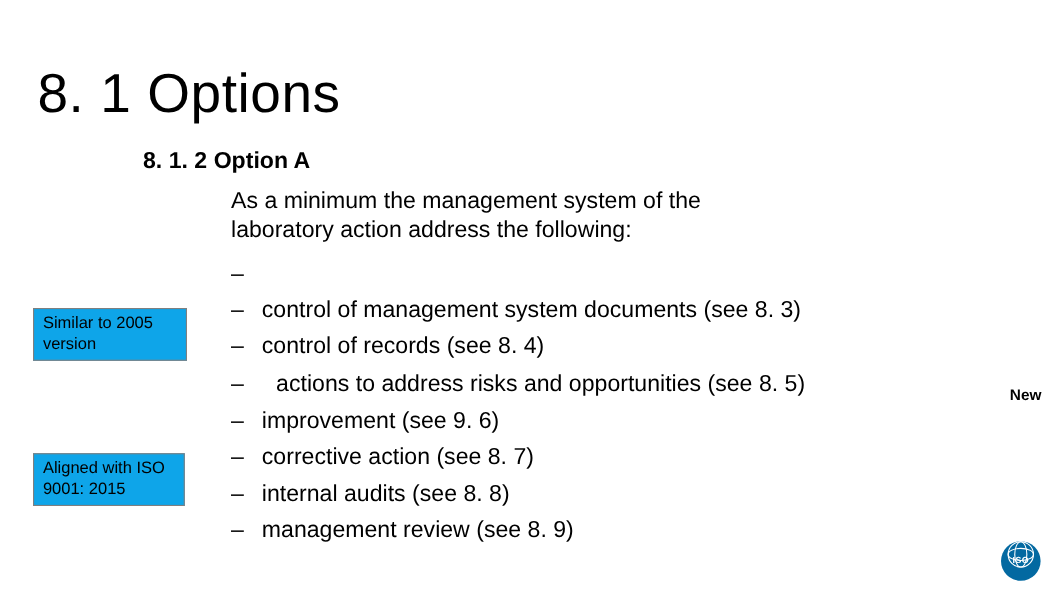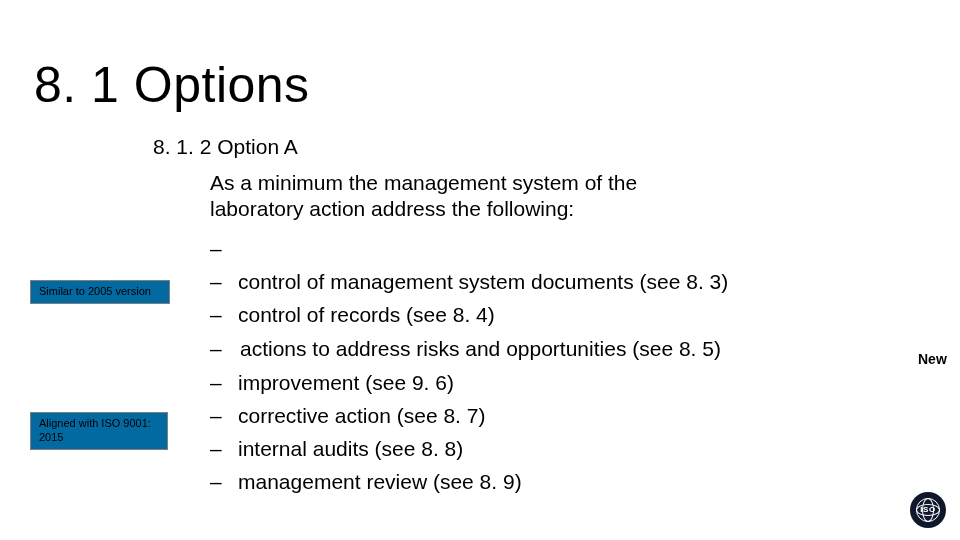--- a/index.html
+++ b/index.html
@@ -20,22 +20,21 @@
     font-size: 50px;
     font-weight: 400;
     letter-spacing: 0.5px;
     margin-top: 12px;
   }
   .subheading {
     position: absolute;
     top: 135px;
     left: 130px;
     font-size: 21px;
-    font-weight: 400;
-    margin-left: 23px;
+    font-weight: 700;
   }
   .intro {
     position: absolute;
     top: 170px;
     left: 210px;
     width: 510px;
     font-size: 21px;
     line-height: 1.25;
   }
   .list {
@@ -50,57 +49,57 @@
     margin-bottom: 9px;
   }
   .list .dash {
     width: 28px;
     flex: 0 0 28px;
   }
   .hlwrap {
     position: relative;
     display: inline-block;
     padding: 1px 4px 1px 2px;
+    margin-left: 11px;
   }
   .hlwrap::before {
     content: "";
     position: absolute;
     inset: 0;
     border: 1px solid #948a54;
     background: rgba(240,236,215,0.6);
     z-index: -1;
   }
   .sidebox {
     position: absolute;
     border: 1px solid #7f7f7f;
-    background: #0369a1;
-    font-size: 11px;
+    background: #0ea5e9;
+    font-size: 15px;
     line-height: 1.25;
     padding: 4px 8px;
   }
   .sidebox.top { top: 280px; left: 30px; width: 122px; }
   .sidebox.bottom { top: 412px; left: 30px; width: 120px; }
   .newlabel {
     position: absolute;
     top: 351px;
     left: 873px;
     font-size: 14px;
     font-weight: 700;
     padding-left: 45px;
   }
   .logo {
     position: absolute;
     bottom: 12px;
     right: 14px;
     width: 36px;
     height: 36px;
     border-radius: 50%;
-    background: #0f172a;
+    background: #0369a1;
     display: flex;
-    align-items: center;
     justify-content: center;
   }
   .logo .globe {
     width: 24px;
     height: 24px;
     border: 1.5px solid #fff;
     border-radius: 50%;
     position: relative;
     box-sizing: border-box;
   }

